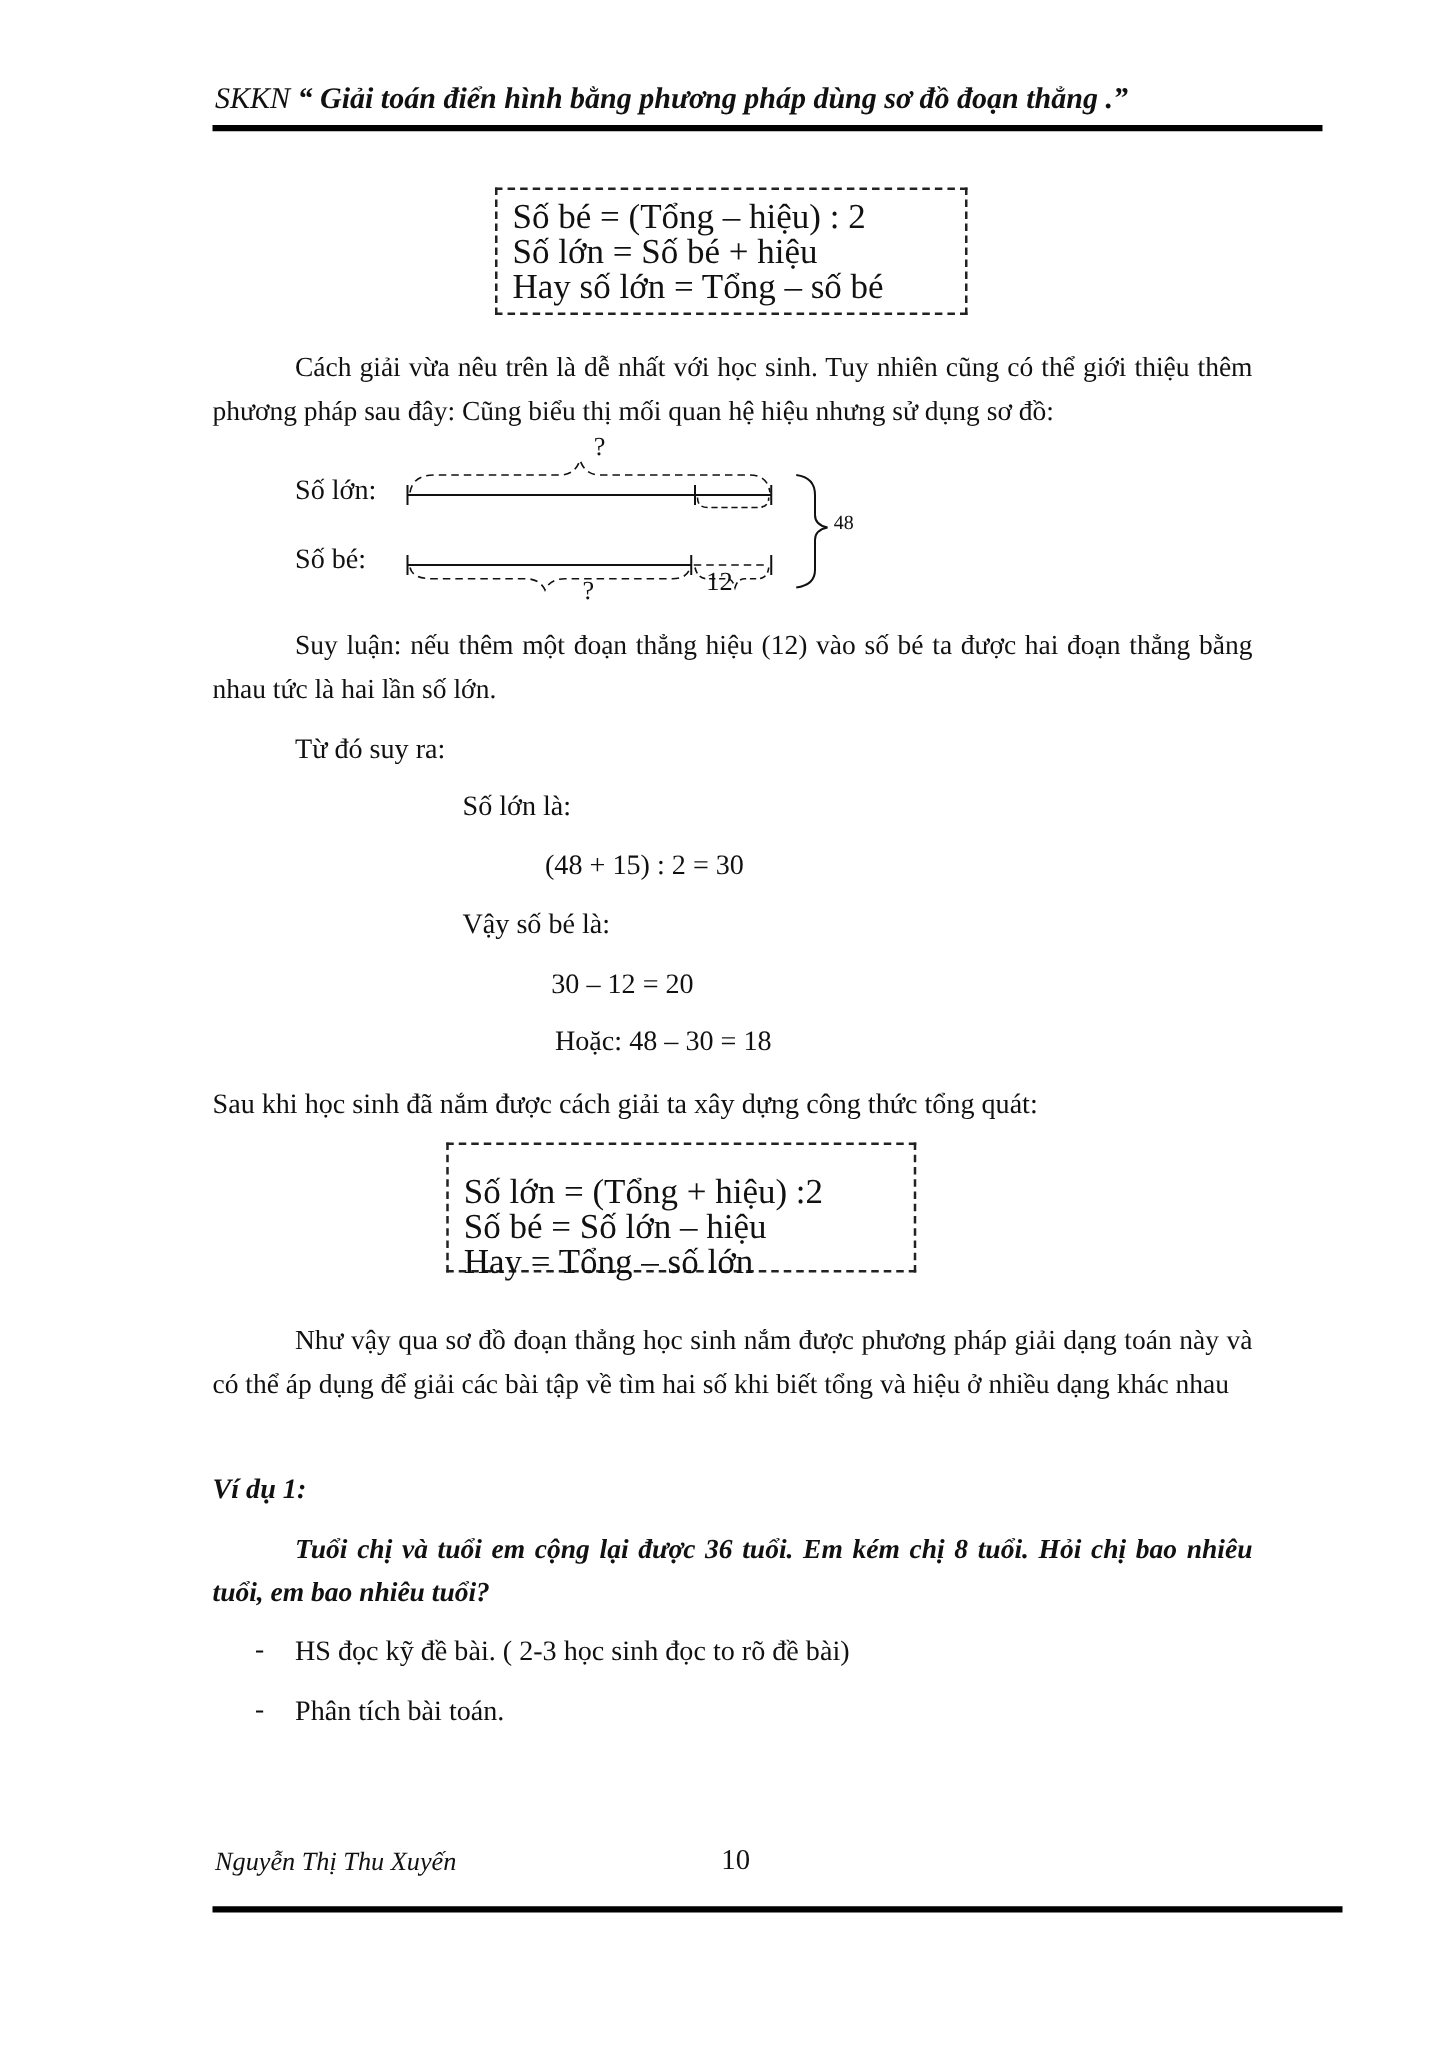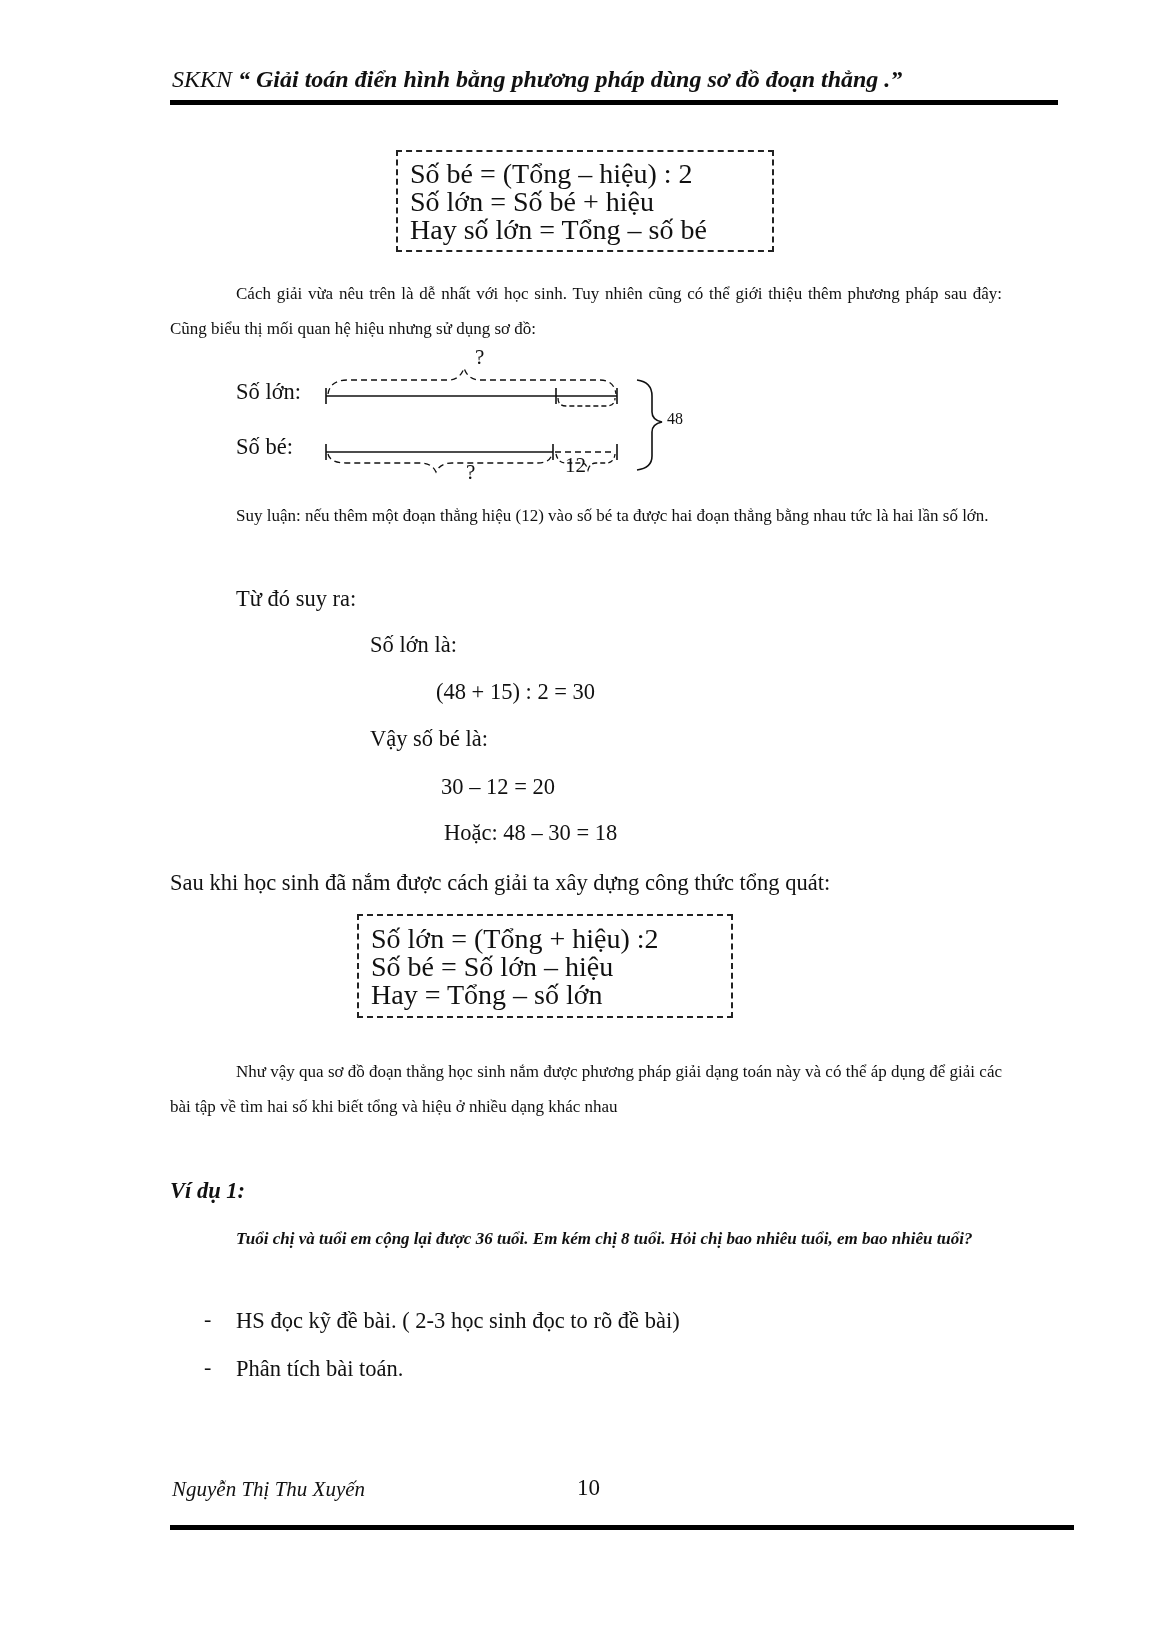--- a/index.html
+++ b/index.html
@@ -8,23 +8,23 @@
   .abs { position: absolute; white-space: nowrap; }
   .header-text { left: 172px; top: 66px; font-size: 24px; font-style: italic; }
   .header-text b { font-weight: bold; }
   .rule-top { position: absolute; left: 170px; top: 100px; width: 888px; height: 5px; background: #000; }
   .rule-bottom { position: absolute; left: 170px; top: 1525px; width: 904px; height: 5px; background: #000; }
   .box { position: absolute; border: 2px dashed #222; box-sizing: border-box; }
   .box1 { left: 396px; top: 150px; width: 378px; height: 102px; }
   .box2 { left: 357px; top: 914px; width: 376px; height: 104px; }
   .box-line { font-size: 28px; line-height: 28px; padding-left: 12px; white-space: nowrap; }
   .box1 .box-line:first-child { margin-top: 8px; }
-  .box2 .box-line:first-child { margin-top: 9px; }
+  .box2 .box-line:first-child { margin-top: 24px; }
   .p { font-size: 22.5px; line-height: 34px; }
-  .just { position: absolute; left: 170px; width: 832px; text-align: justify; font-size: 17px; line-height: 35px; }
+  .just { position: absolute; left: 170px; width: 832px; text-align: justify; font-size: 22px; line-height: 35px; }
   .indent { text-indent: 66px; }
   .bi { font-weight: bold; font-style: italic; }
   .dash { position: absolute; left: 204px; font-size: 22px; }
   svg { position: absolute; left: 0; top: 0; }
 </style>
 </head>
 <body>
 
 <div class="abs header-text">
   <span>SKKN</span>

